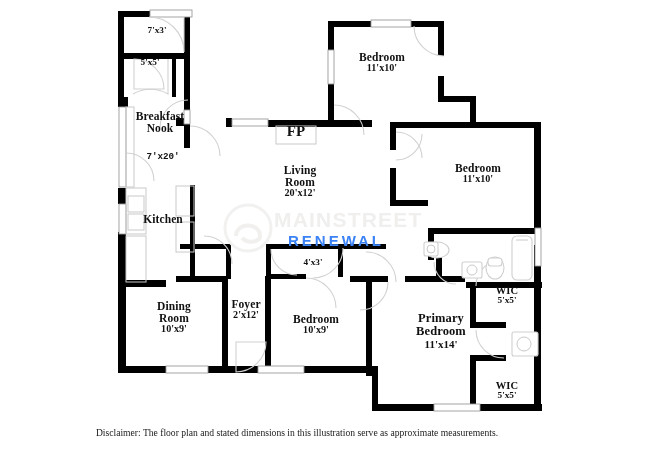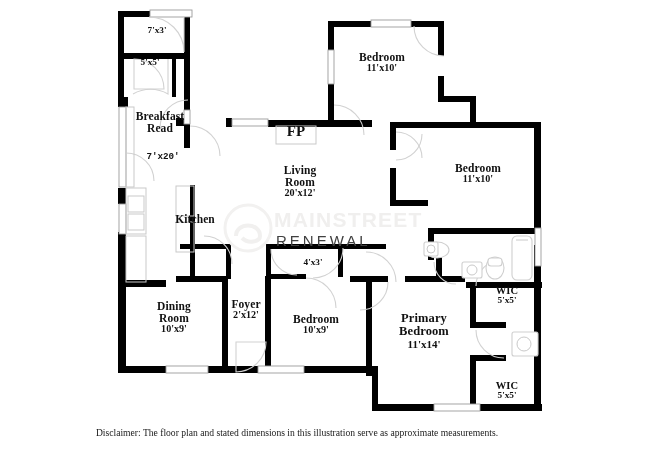--- a/index.html
+++ b/index.html
@@ -35,21 +35,21 @@
     text-align: center;
     font-family: "Liberation Serif", serif;
     font-weight: bold;
     color: #111111;
     line-height: 1.06;
     letter-spacing: 0.1px;
     white-space: pre-line;
     pointer-events: none;
     transform: translate(-50%, -50%);
   }
-  .room-label.sz-lg  { font-size: 12.5px; }
+  .room-label.sz-lg  { font-size: 12.5px; margin-left: 17px; }
   .room-label.sz-md  { font-size: 11.5px; }
   .room-label.sz-sm  { font-size: 10.5px; }
   .room-label.sz-xs  { font-size: 15px; }
   .room-label .dim {
     display: block;
     font-size: 0.88em;
     letter-spacing: 0px;
   }
   #disclaimer {
     position: absolute;
@@ -77,27 +77,27 @@
     left: 52px;
     top: 8px;
     font-family: "Liberation Sans", sans-serif;
     font-weight: bold;
     font-size: 21px;
     letter-spacing: 1.2px;
     color: #f0efee;
   }
   #watermark .wm-sub {
     position: absolute;
-    left: 54px;
+    left: 66px;
     top: 32px;
     font-family: "Liberation Sans", sans-serif;
-    font-weight: normal;
+    font-weight: bold;
     font-size: 15px;
     letter-spacing: 3px;
-    color: #404040;
+    color: #3b82f6;
   }
   #watermark .wm-mark {
     position: absolute;
     left: 0px;
     top: 2px;
     width: 52px;
     height: 52px;
   }
 </style>
 </head>
@@ -264,23 +264,23 @@
       <path d="M 14 34 C 14 20, 38 20, 38 34 C 38 40, 26 42, 20 36" fill="none" stroke="#f1f0ef" stroke-width="4"></path>
     </svg>
     <div class="wm-text">MAINSTREET</div>
     <div class="wm-sub">RENEWAL</div>
   </div>
 
   <div id="room-labels">
       <div class="room-label sz-sm" style="left: 157px; top: 31px;"><span class="dim">7'x3'</span></div>
       <div class="room-label sz-sm" style="left: 150px; top: 63px;"><span class="dim">5'x5'</span></div>
       <div class="room-label sz-md" style="left: 160px; top: 122px;"><span style="white-space: pre-line;">Breakfast
-Read</span></div>
+Nook</span></div>
       <div class="room-label sz-sm" style="left: 163px; top: 157px; font-family: Liberation Mono, monospace;"><span class="dim">7'x20'</span></div>
-      <div class="room-label sz-md" style="left: 163px; top: 219px; margin-left: 32px;"><span style="white-space: pre-line;">Kitchen</span></div>
+      <div class="room-label sz-md" style="left: 163px; top: 219px;"><span style="white-space: pre-line;">Kitchen</span></div>
       <div class="room-label sz-md" style="left: 174px; top: 318px;"><span style="white-space: pre-line;">Dining
 Room</span><span class="dim">10'x9'</span></div>
       <div class="room-label sz-md" style="left: 246px; top: 309px;"><span style="white-space: pre-line;">Foyer</span><span class="dim">2'x12'</span></div>
       <div class="room-label sz-md" style="left: 316px; top: 324px;"><span style="white-space: pre-line;">Bedroom</span><span class="dim">10'x9'</span></div>
       <div class="room-label sz-md" style="left: 300px; top: 182px;"><span style="white-space: pre-line;">Living
 Room</span><span class="dim">20'x12'</span></div>
       <div class="room-label sz-sm" style="left: 313px; top: 263px;"><span class="dim">4'x3'</span></div>
       <div class="room-label sz-md" style="left: 382px; top: 62px;"><span style="white-space: pre-line;">Bedroom</span><span class="dim">11'x10'</span></div>
       <div class="room-label sz-md" style="left: 478px; top: 173px;"><span style="white-space: pre-line;">Bedroom</span><span class="dim">11'x10'</span></div>
       <div class="room-label sz-lg" style="left: 424px; top: 331px;"><span style="white-space: pre-line;">Primary

